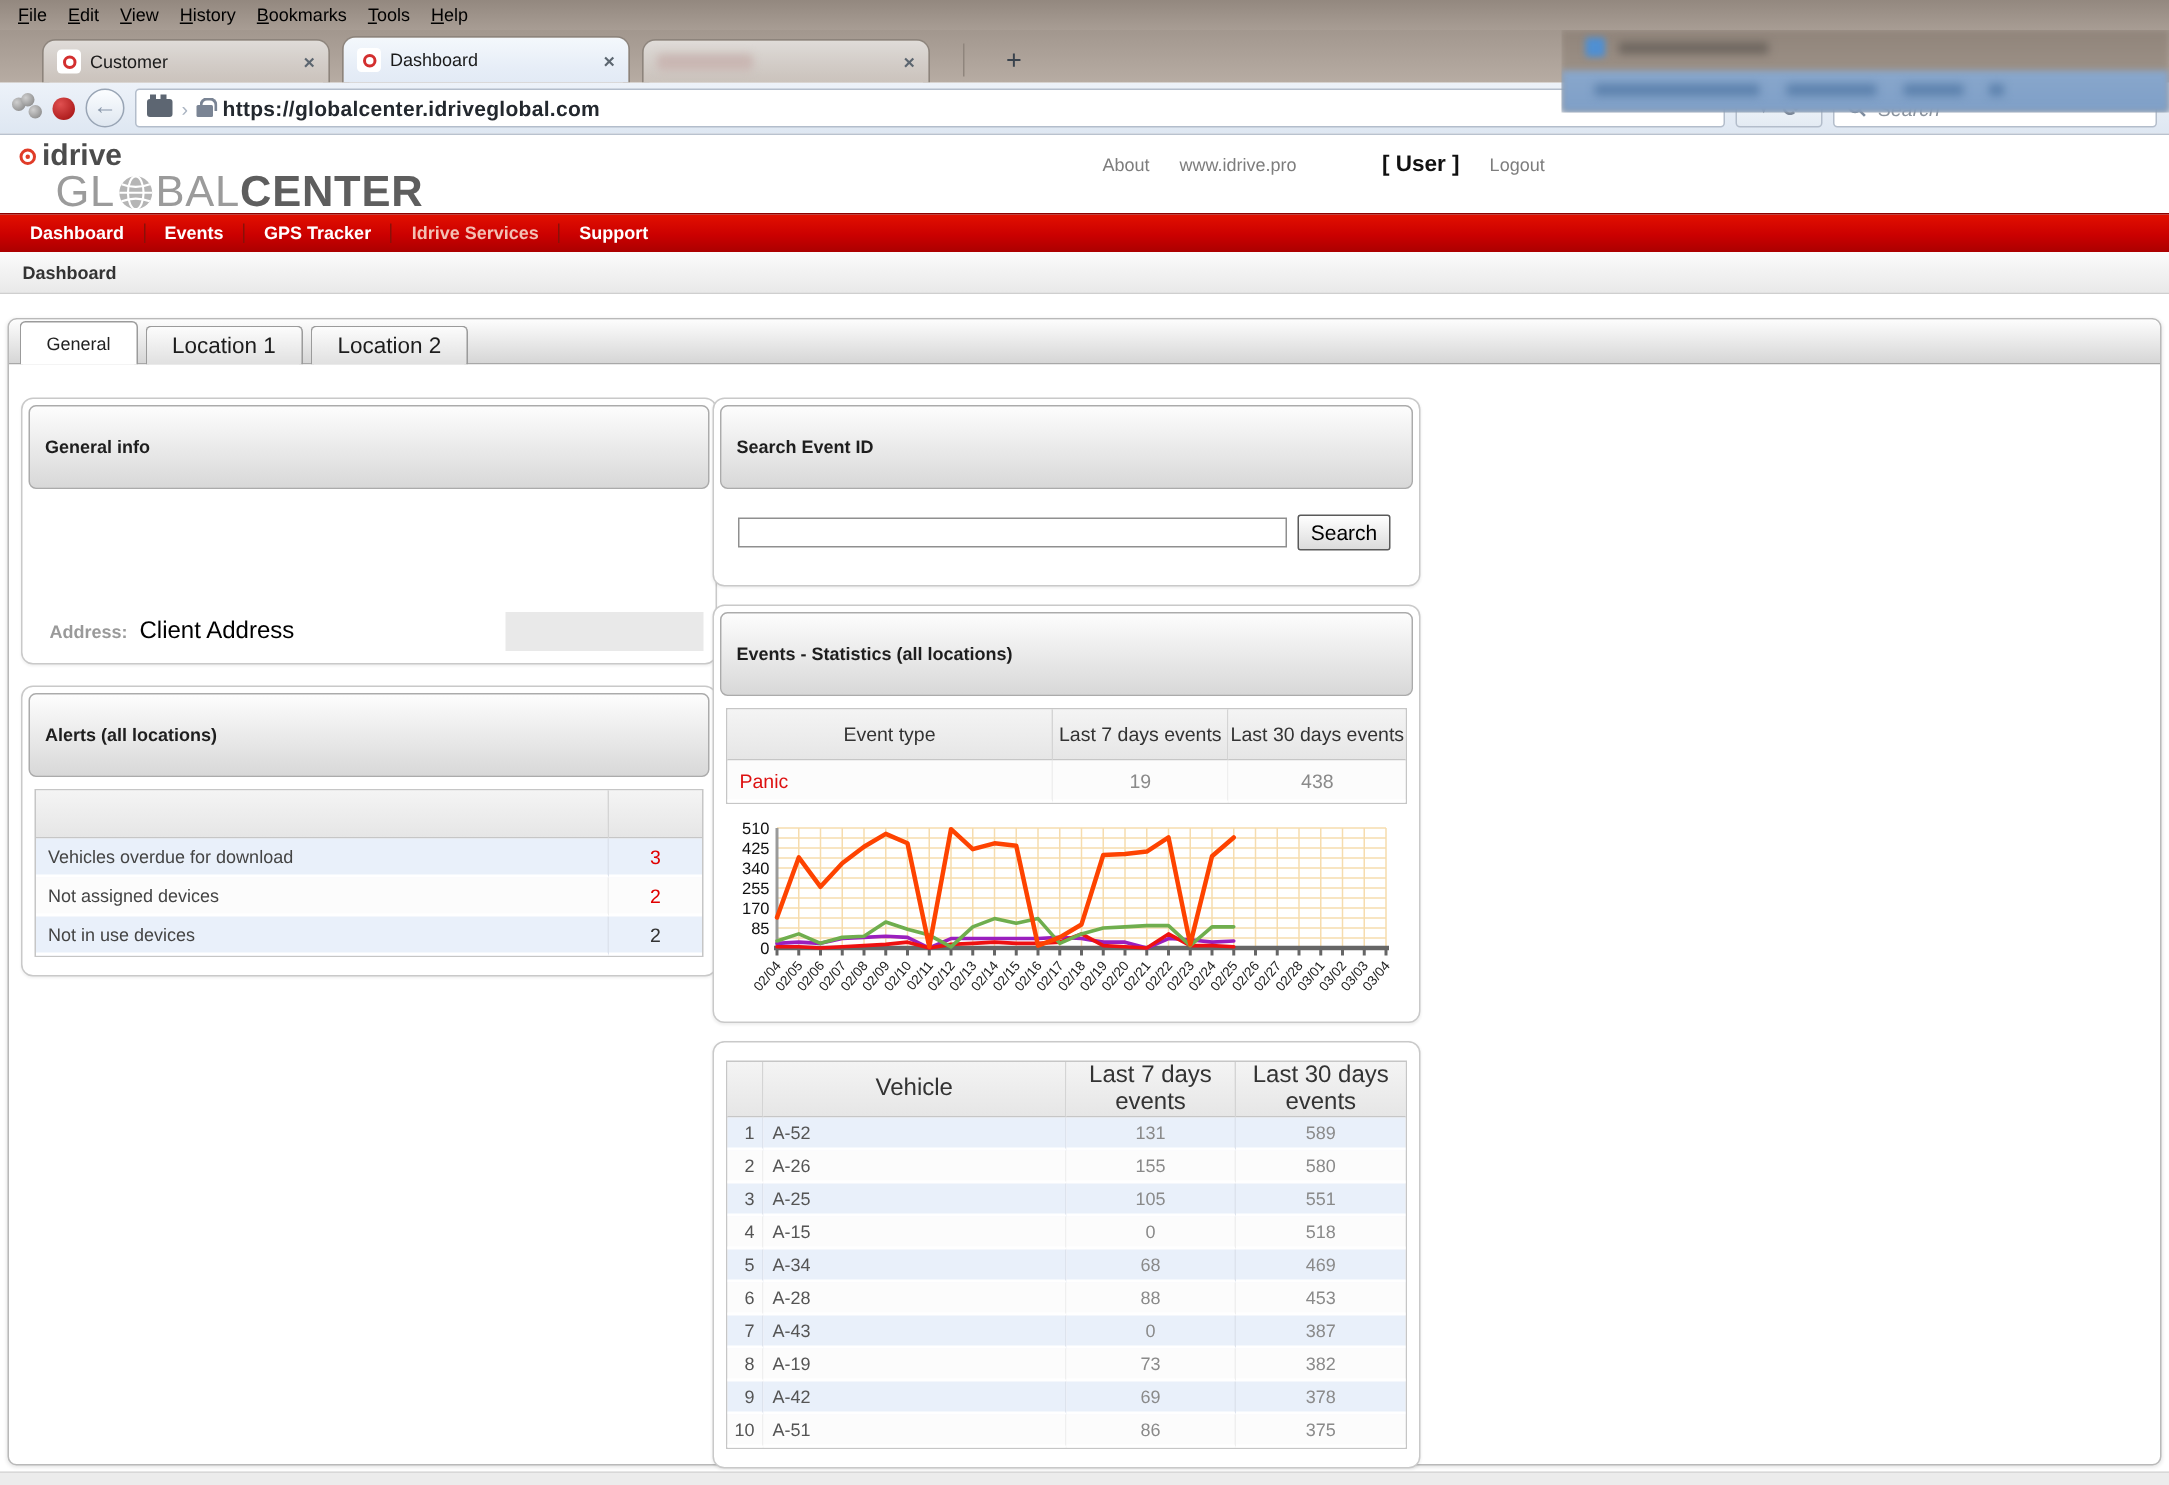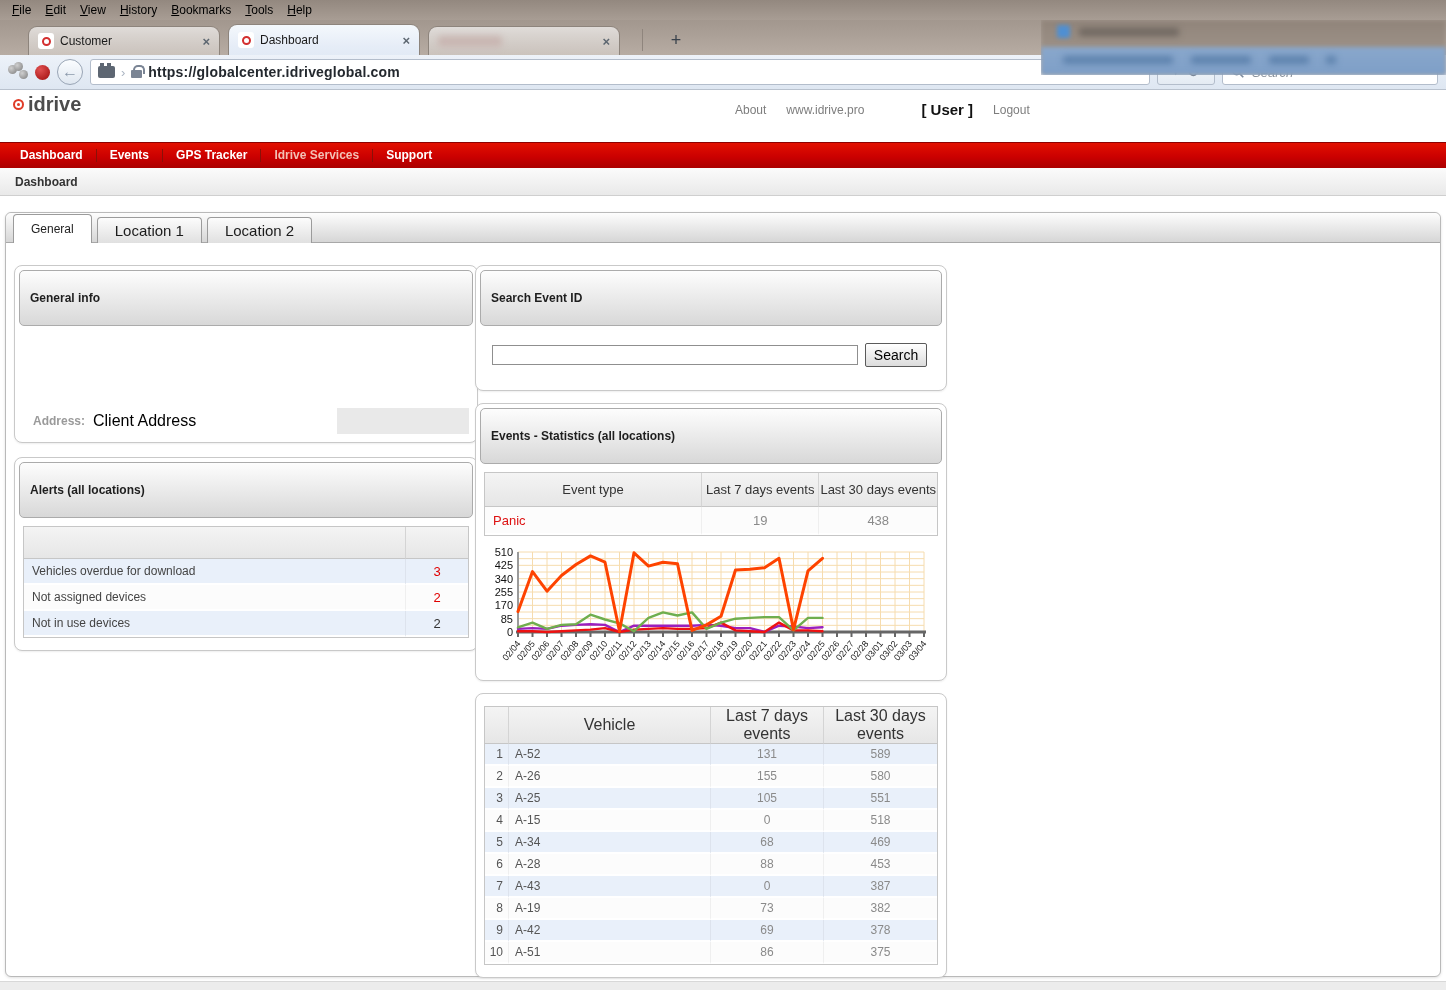--- a/index.html
+++ b/index.html
@@ -203,20 +203,31 @@
     <span class="ph">Search</span>
   </div>
 </div>
 
 <div class="site-header">
   <div class="logo">
     <div class="logo-top">
         <span class="c-ring"></span>
         <span>idrive</span>
       </div>
+    <div class="logo-main">
+      <span>GL</span>
+      <svg class="globe" viewBox="0 0 24 24">
+        <circle cx="12" cy="12" r="10.5" fill="#b5b5b5"></circle>
+        <ellipse cx="12" cy="12" rx="5" ry="10.5" fill="none" stroke="#fff" stroke-width="1.4"></ellipse>
+        <line x1="1.5" y1="12" x2="22.5" y2="12" stroke="#fff" stroke-width="1.4"></line>
+        <path d="M3,6.5 Q12,10 21,6.5 M3,17.5 Q12,14 21,17.5" fill="none" stroke="#fff" stroke-width="1.4"></path>
+      </svg>
+      <span>BAL</span>
+      <span class="bold">CENTER</span>
+    </div>
   </div>
   <div class="hdr-links">
     <span class="hdr-link">About</span>
     <span class="hdr-link">www.idrive.pro</span>
     <span class="hdr-user">[ User ]</span>
     <span class="hdr-link">Logout</span>
   </div>
 </div>
 
 <nav class="red-nav">

